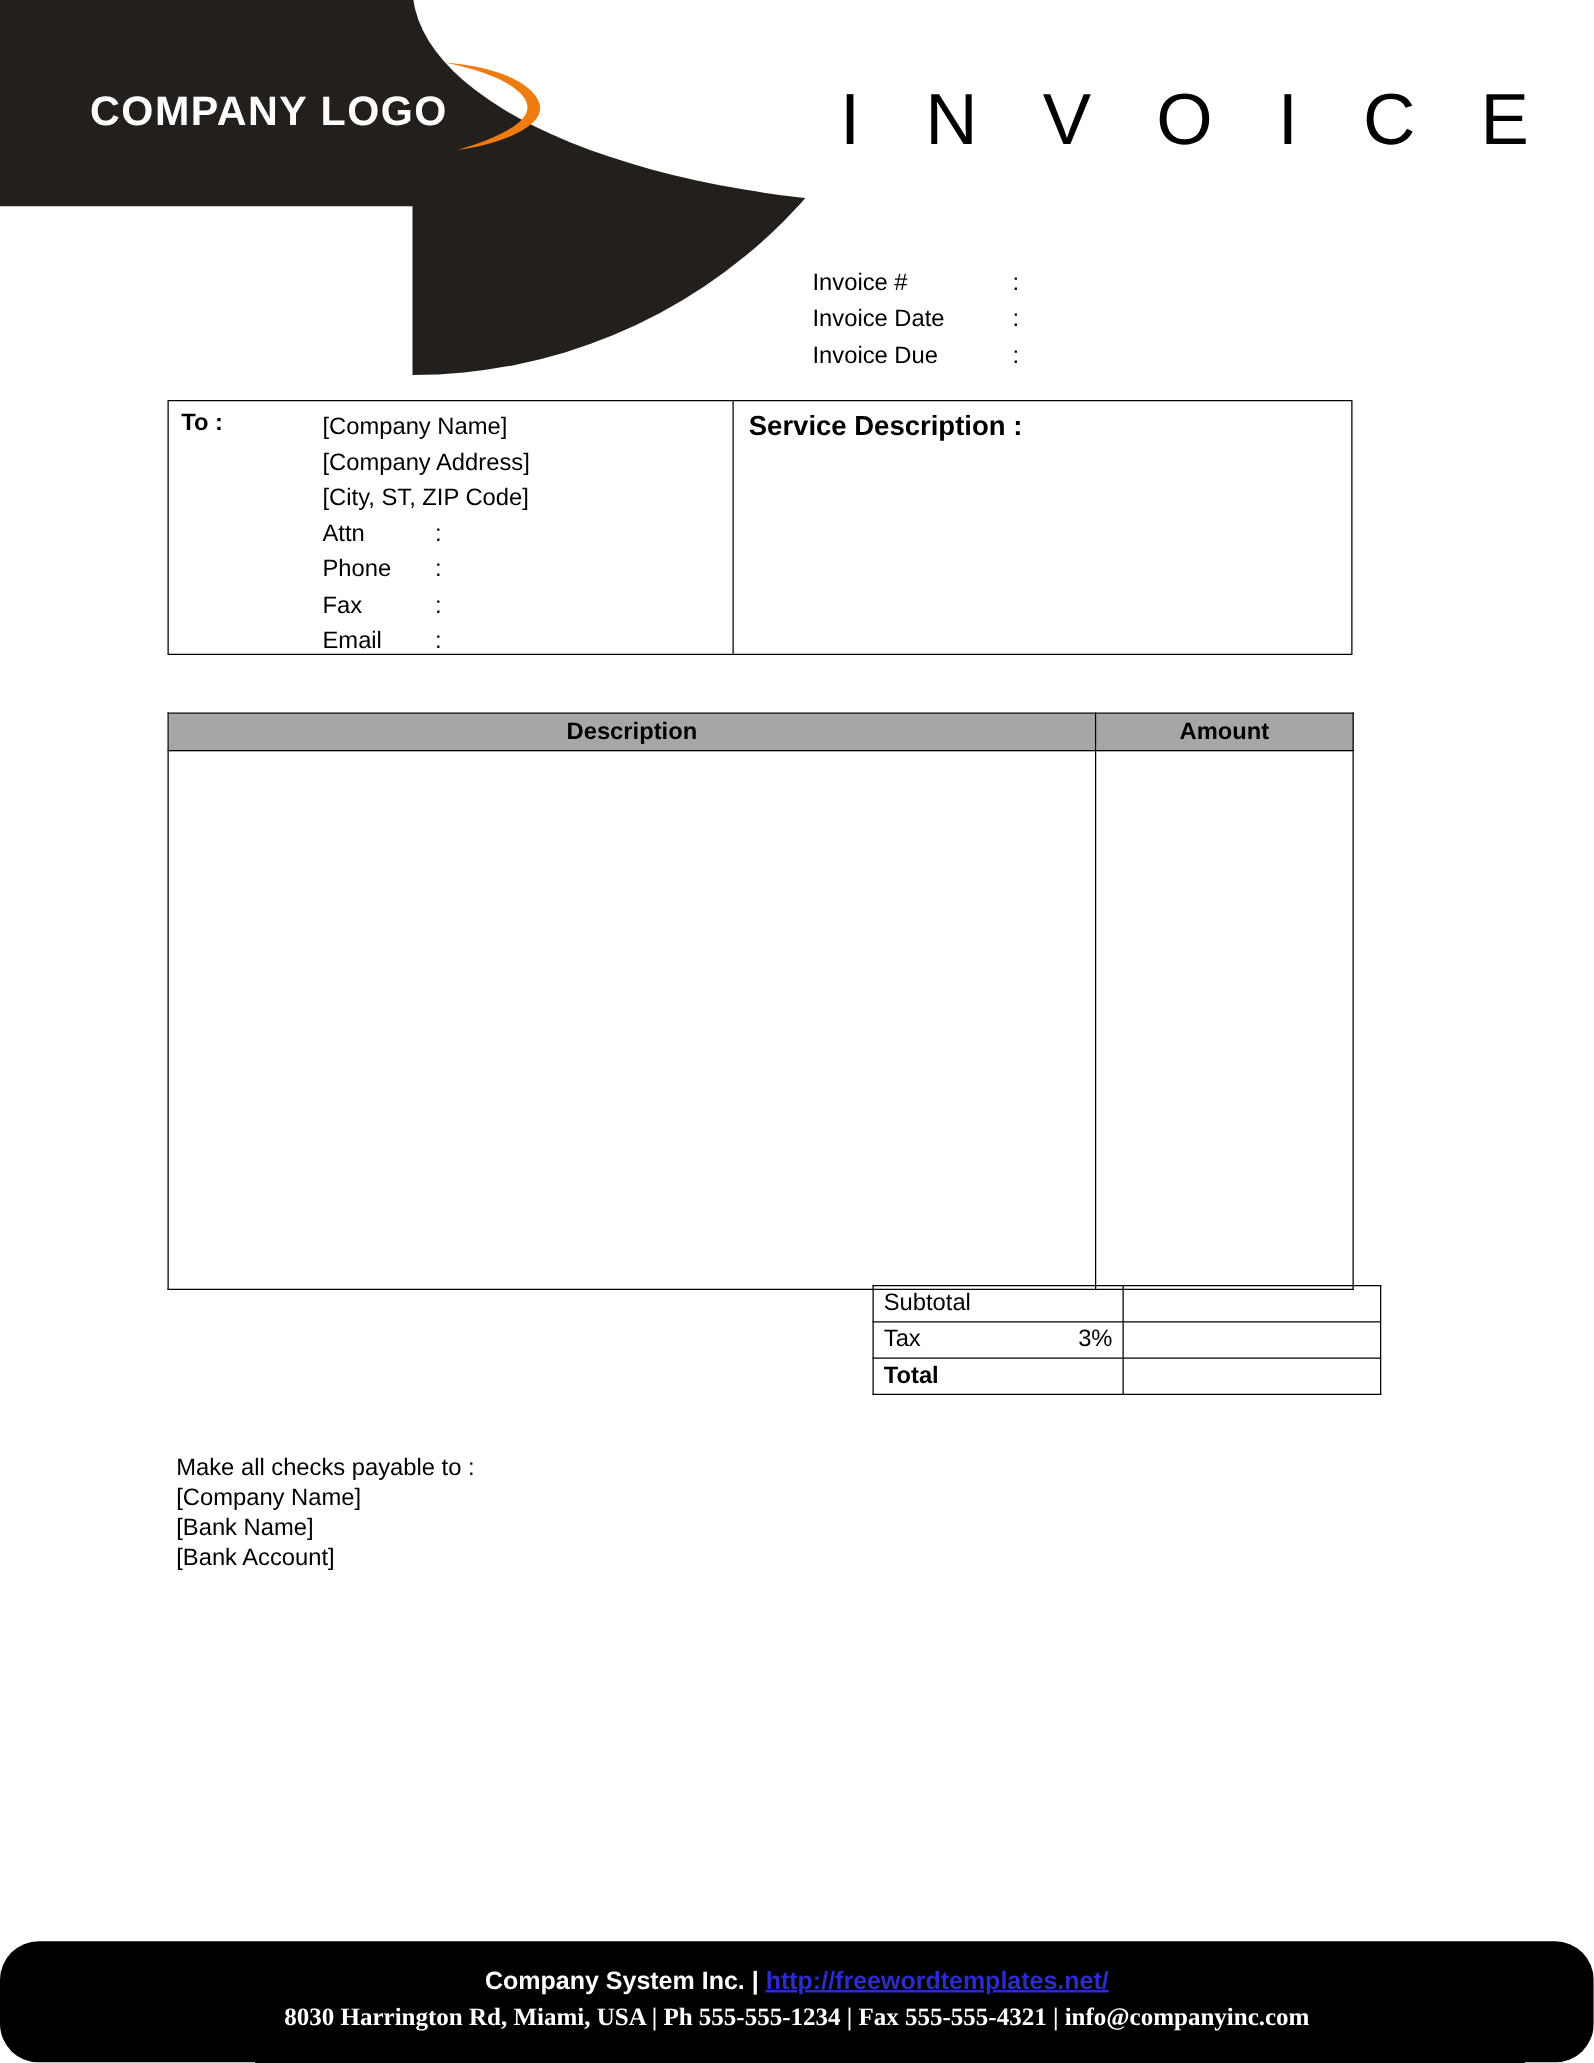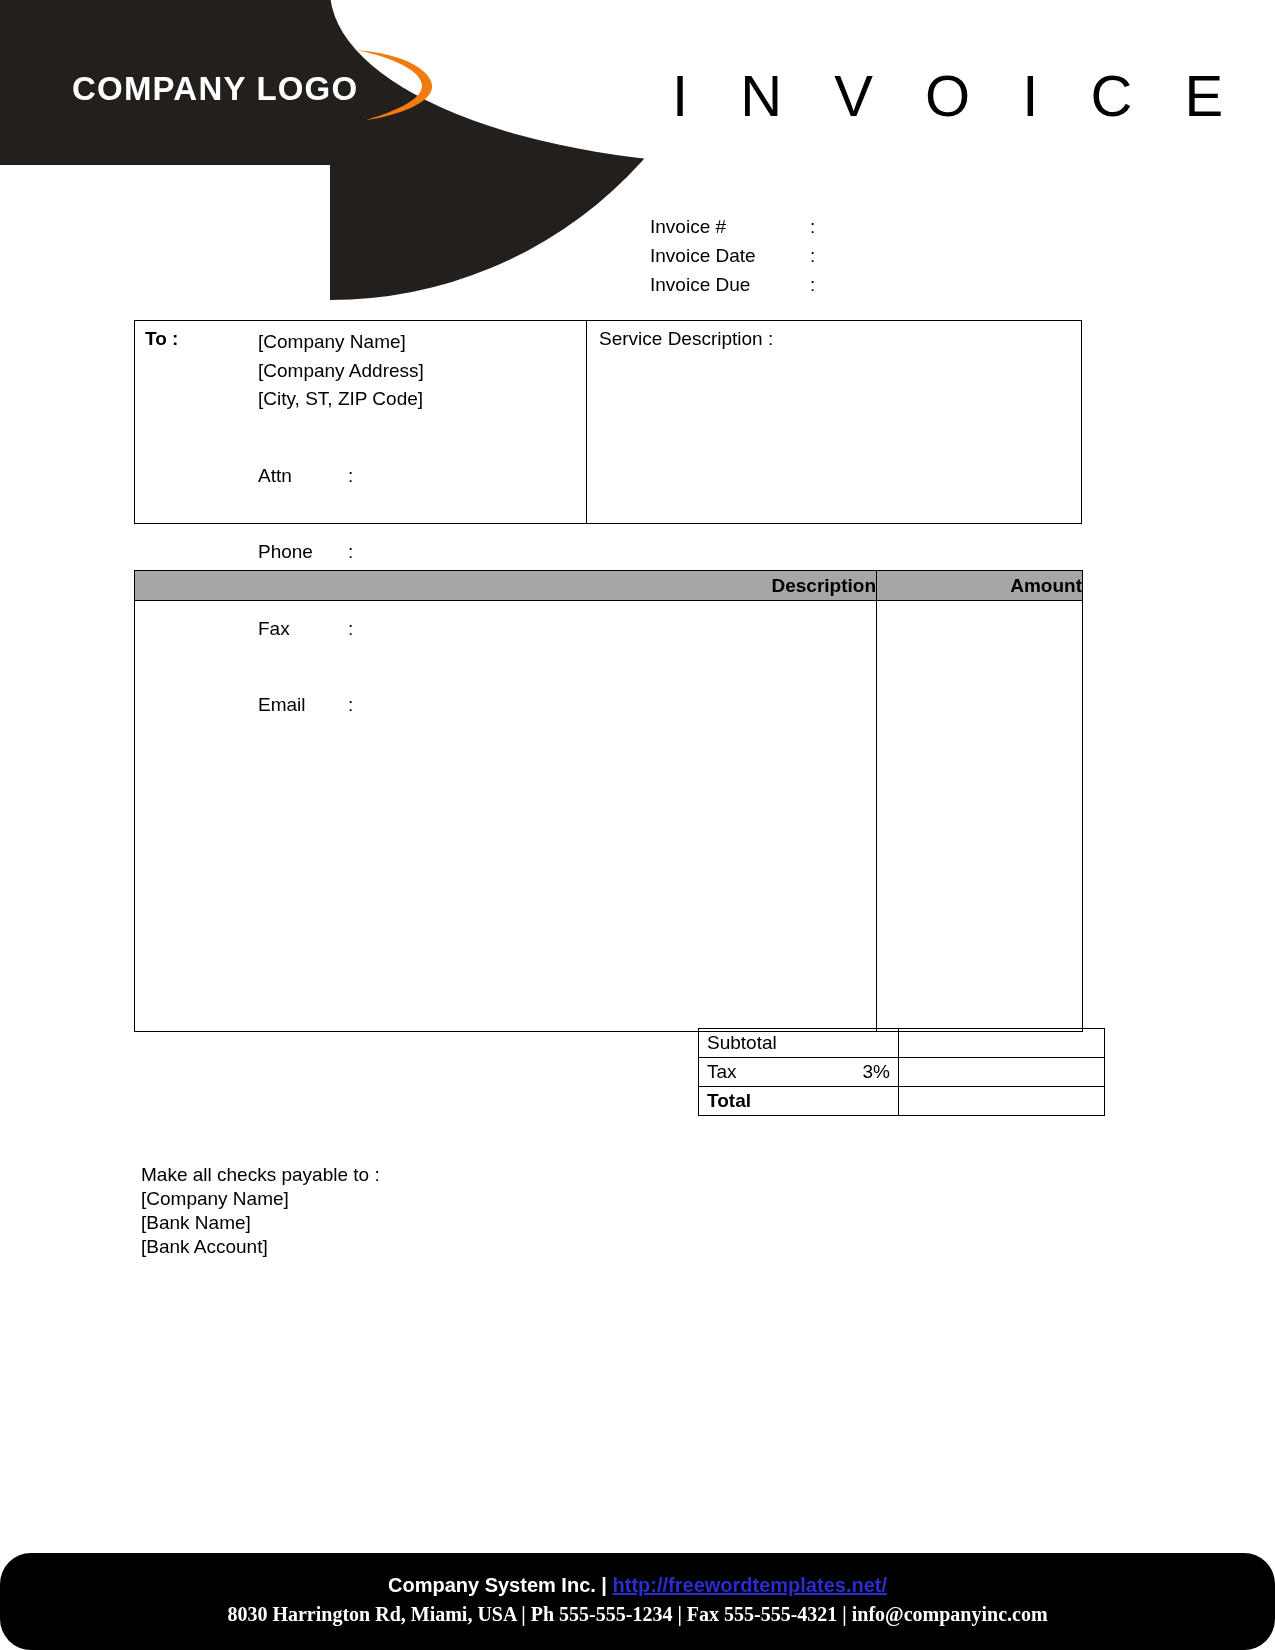--- a/index.html
+++ b/index.html
@@ -139,46 +139,45 @@
     margin-left: 113px;
     font-size: 19px;
     line-height: 28.5px;
   }
   .to-line {
     white-space: nowrap;
   }
   .to-line .k {
     display: inline-block;
     width: 90px;
-    margin-top: 48px;
   }
   .service-label {
-    font-size: 19px;
-    font-weight: normal;
+    font-size: 22px;
+    font-weight: bold;
   }
 
   
   .items {
     position: absolute;
     left: 134px;
     top: 570px;
     width: 948px;
   }
   .items table {
     border-collapse: collapse;
     width: 948px;
     table-layout: fixed;
   }
   .items th, .items td {
     border: 1.5px solid #000;
     padding: 0;
   }
   .th-desc, .th-amt {
     background: #a6a6a6;
-    text-align: right;
+    text-align: center;
     font-size: 19px;
     font-weight: bold;
     height: 29px;
     line-height: 29px;
     margin-left: 40px;
   }
   .col-desc { width: 742px; }
   .col-amt  { width: 206px; }
   .body-cell { height: 430px; vertical-align: top; }
 

